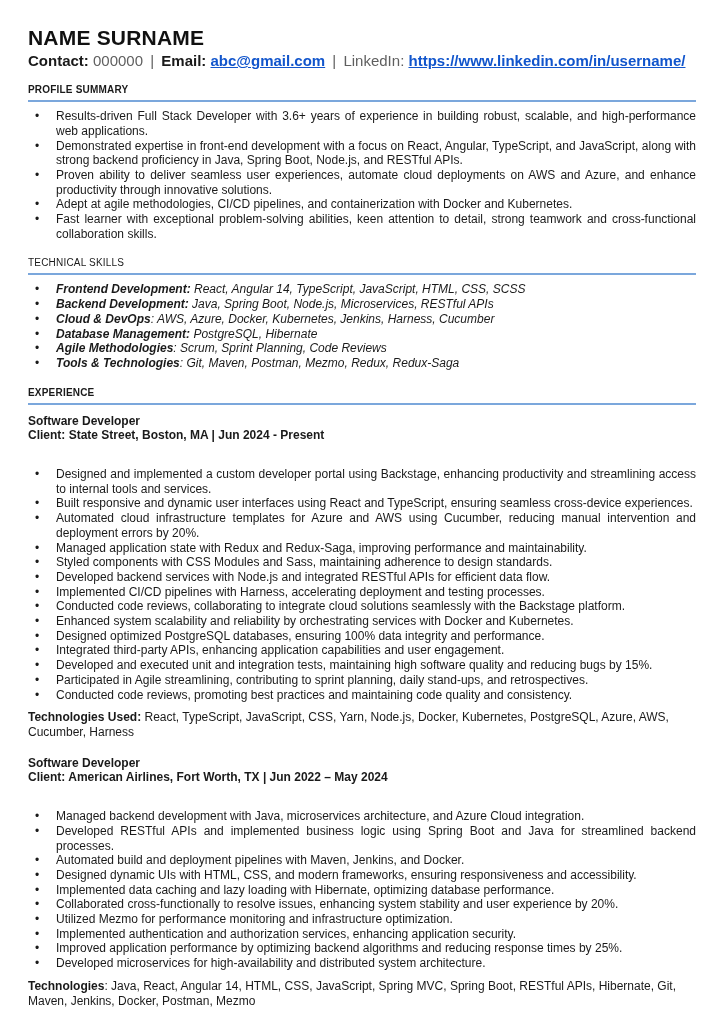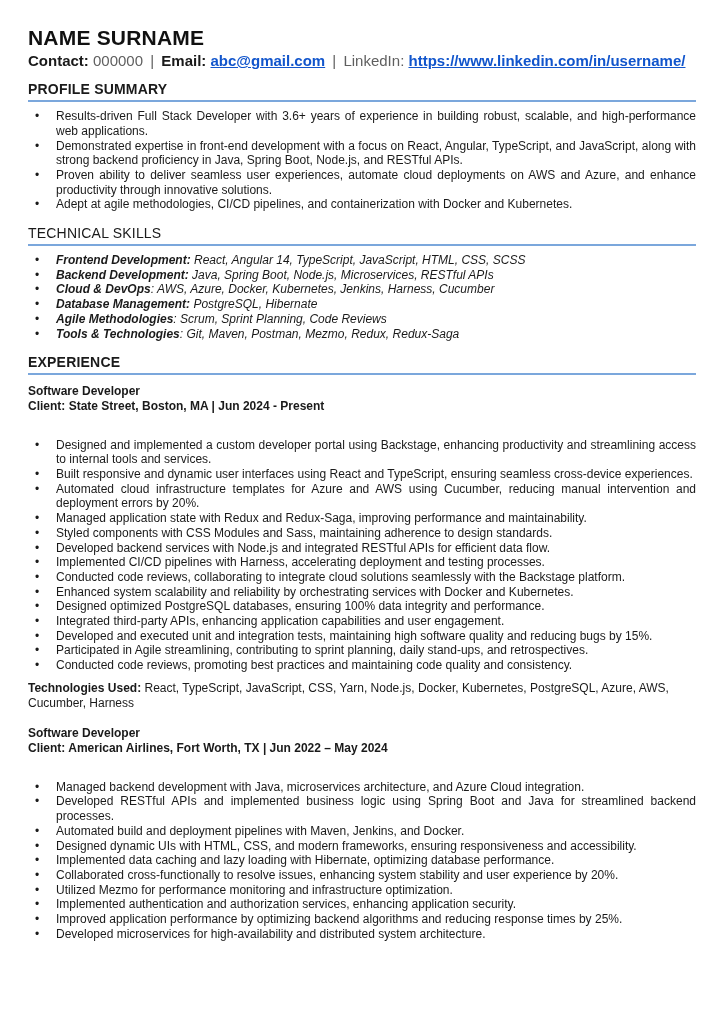--- a/index.html
+++ b/index.html
@@ -38,21 +38,21 @@
   a.doc-link {
     color: #1155cc;
     font-weight: bold;
     text-decoration: underline;
     cursor: pointer;
   }
 
   
   .section { margin-top: 14px; }
   .section-heading {
-    font-size: 14px;
+    font-size: 10px;
     line-height: 15px;
     color: #1a1a1a;
     letter-spacing: 0.2px;
   }
   .section-heading.bold { font-weight: bold; }
   .section-rule {
     height: 2px;
     background: #7ba7dc;
     margin-top: 3px;
     margin-bottom: 7px;
@@ -127,20 +127,21 @@
   </div>
 
   <div class="section">
     <div class="section-heading bold">PROFILE SUMMARY</div>
     <div class="section-rule"></div>
     <ul class="bullets">
       <li>Results-driven Full Stack Developer with 3.6+ years of experience in building robust, scalable, and high-performance web applications.</li>
       <li>Demonstrated expertise in front-end development with a focus on React, Angular, TypeScript, and JavaScript, along with strong backend proficiency in Java, Spring Boot, Node.js, and RESTful APIs.</li>
       <li>Proven ability to deliver seamless user experiences, automate cloud deployments on AWS and Azure, and enhance productivity through innovative solutions.</li>
       <li>Adept at agile methodologies, CI/CD pipelines, and containerization with Docker and Kubernetes.</li>
+      <li>Fast learner with exceptional problem-solving abilities, keen attention to detail, strong teamwork and cross-functional collaboration skills.</li>
     </ul>
   </div>
 
   <div class="section">
     <div class="section-heading">TECHNICAL SKILLS</div>
     <div class="section-rule"></div>
     <ul class="bullets skills">
       <li><span class="skill-label">Frontend Development:</span><span> React, Angular 14, TypeScript, JavaScript, HTML, CSS, SCSS</span></li>
       <li><span class="skill-label">Backend Development:</span><span> Java, Spring Boot, Node.js, Microservices, RESTful APIs</span></li>
       <li><span class="skill-label">Cloud &amp; DevOps</span><span>: AWS, Azure, Docker, Kubernetes, Jenkins, Harness, Cucumber</span></li>
@@ -186,16 +187,19 @@
         <li>Developed RESTful APIs and implemented business logic using Spring Boot and Java for streamlined backend processes.</li>
         <li>Automated build and deployment pipelines with Maven, Jenkins, and Docker.</li>
         <li>Designed dynamic UIs with HTML, CSS, and modern frameworks, ensuring responsiveness and accessibility.</li>
         <li>Implemented data caching and lazy loading with Hibernate, optimizing database performance.</li>
         <li>Collaborated cross-functionally to resolve issues, enhancing system stability and user experience by 20%.</li>
         <li>Utilized Mezmo for performance monitoring and infrastructure optimization.</li>
         <li>Implemented authentication and authorization services, enhancing application security.</li>
         <li>Improved application performance by optimizing backend algorithms and reducing response times by 25%.</li>
         <li>Developed microservices for high-availability and distributed system architecture.</li>
       </ul>
+      <div class="tech-line">
+        <span class="tech-label">Technologies</span><span>: Java, React, Angular 14, HTML, CSS, JavaScript, Spring MVC, Spring Boot, RESTful APIs, Hibernate, Git, Maven, Jenkins, Docker, Postman, Mezmo</span>
+      </div>
     </div>
   </div>
 
 </div>
 
 </body></html>

